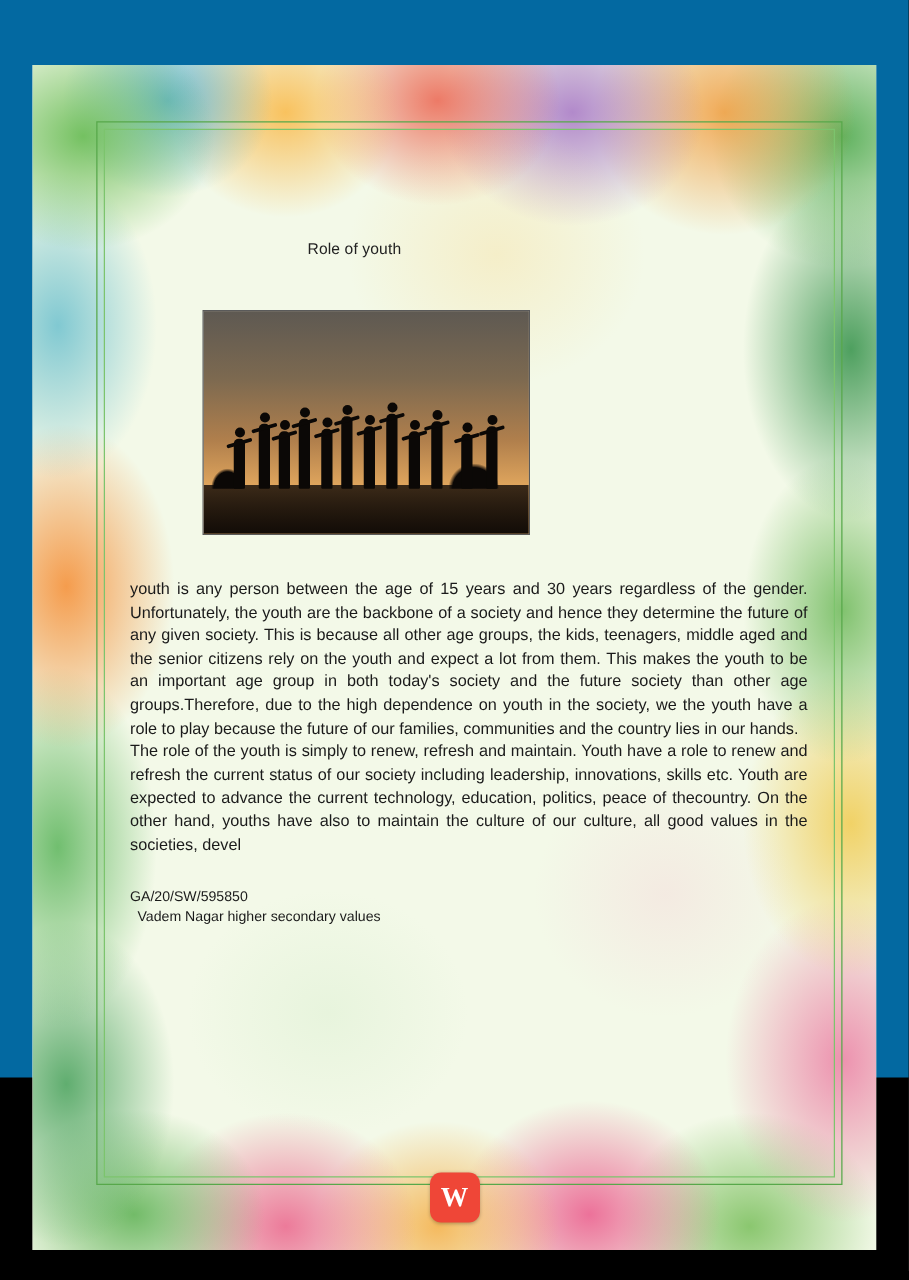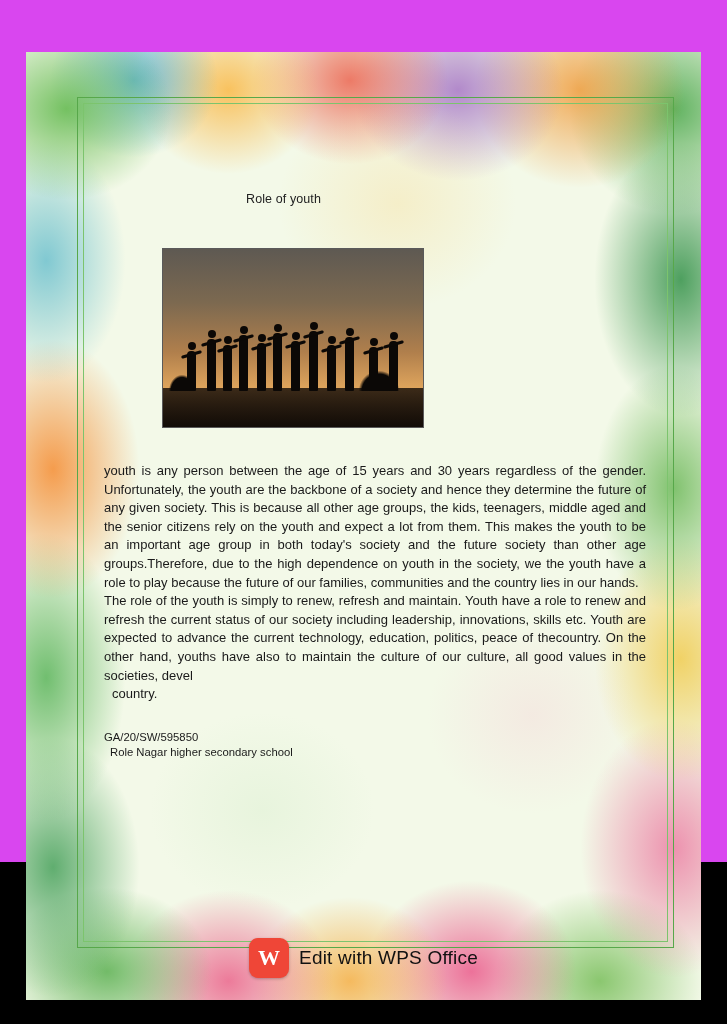--- a/index.html
+++ b/index.html
@@ -5,21 +5,21 @@
   * { box-sizing: border-box; margin: 0; padding: 0; }
   html, body {
     width: 727px; height: 1024px;
     background: #000;
     font-family: "Liberation Sans", sans-serif;
     overflow: hidden;
   }
   #page {
     position: relative;
     width: 727px; height: 862px;
-    background: #d946ef;
+    background: #0369a1;
   }
 
   
   .sheet {
     position: absolute;
     left: 26px; top: 52px;
     width: 675px; height: 948px;
     background: #f2f8e6;
     overflow: hidden;
   }
@@ -194,28 +194,26 @@
         <div class="fig" style="left:146px; height:60px;"></div>
         <div class="fig" style="left:164px; height:46px;"></div>
         <div class="fig" style="left:182px; height:54px;"></div>
         <div class="fig" style="left:206px; height:44px;"></div>
         <div class="fig" style="left:226px; height:50px;"></div>
       </div>
 
       <div class="body-text">
         <p>youth is any person between the age of 15 years and 30 years regardless of the gender. Unfortunately, the youth are the backbone of a society and hence they determine the future of any given society. This is because all other age groups, the kids, teenagers, middle aged and the senior citizens rely on the youth and expect a lot from them. This makes the youth to be an important age group in both today's society and the future society than other age groups.Therefore, due to the high dependence on youth in the society, we the youth have a role to play because the future of our families, communities and the country lies in our hands.</p>
         <p>The role of the youth is simply to renew, refresh and maintain. Youth have a role to renew and refresh the current status of our society including leadership, innovations, skills etc. Youth are expected to advance the current technology, education, politics, peace of thecountry. On the other hand, youths have also to maintain the culture of our culture, all good values in the societies, devel</p>
-        <p class="tail-indent">country.</p>
       </div>
 
       <div class="sig">
         <div>GA/20/SW/595850</div>
-        <div class="school">Role Nagar higher secondary school</div>
+        <div class="school">Vadem Nagar higher secondary values</div>
       </div>
     </div>
 
     <div class="wps">
       <div class="wps-logo">W</div>
-      <div class="wps-text">Edit with WPS Office</div>
     </div>
   </div>
 
 </div>
 
 </body></html>

